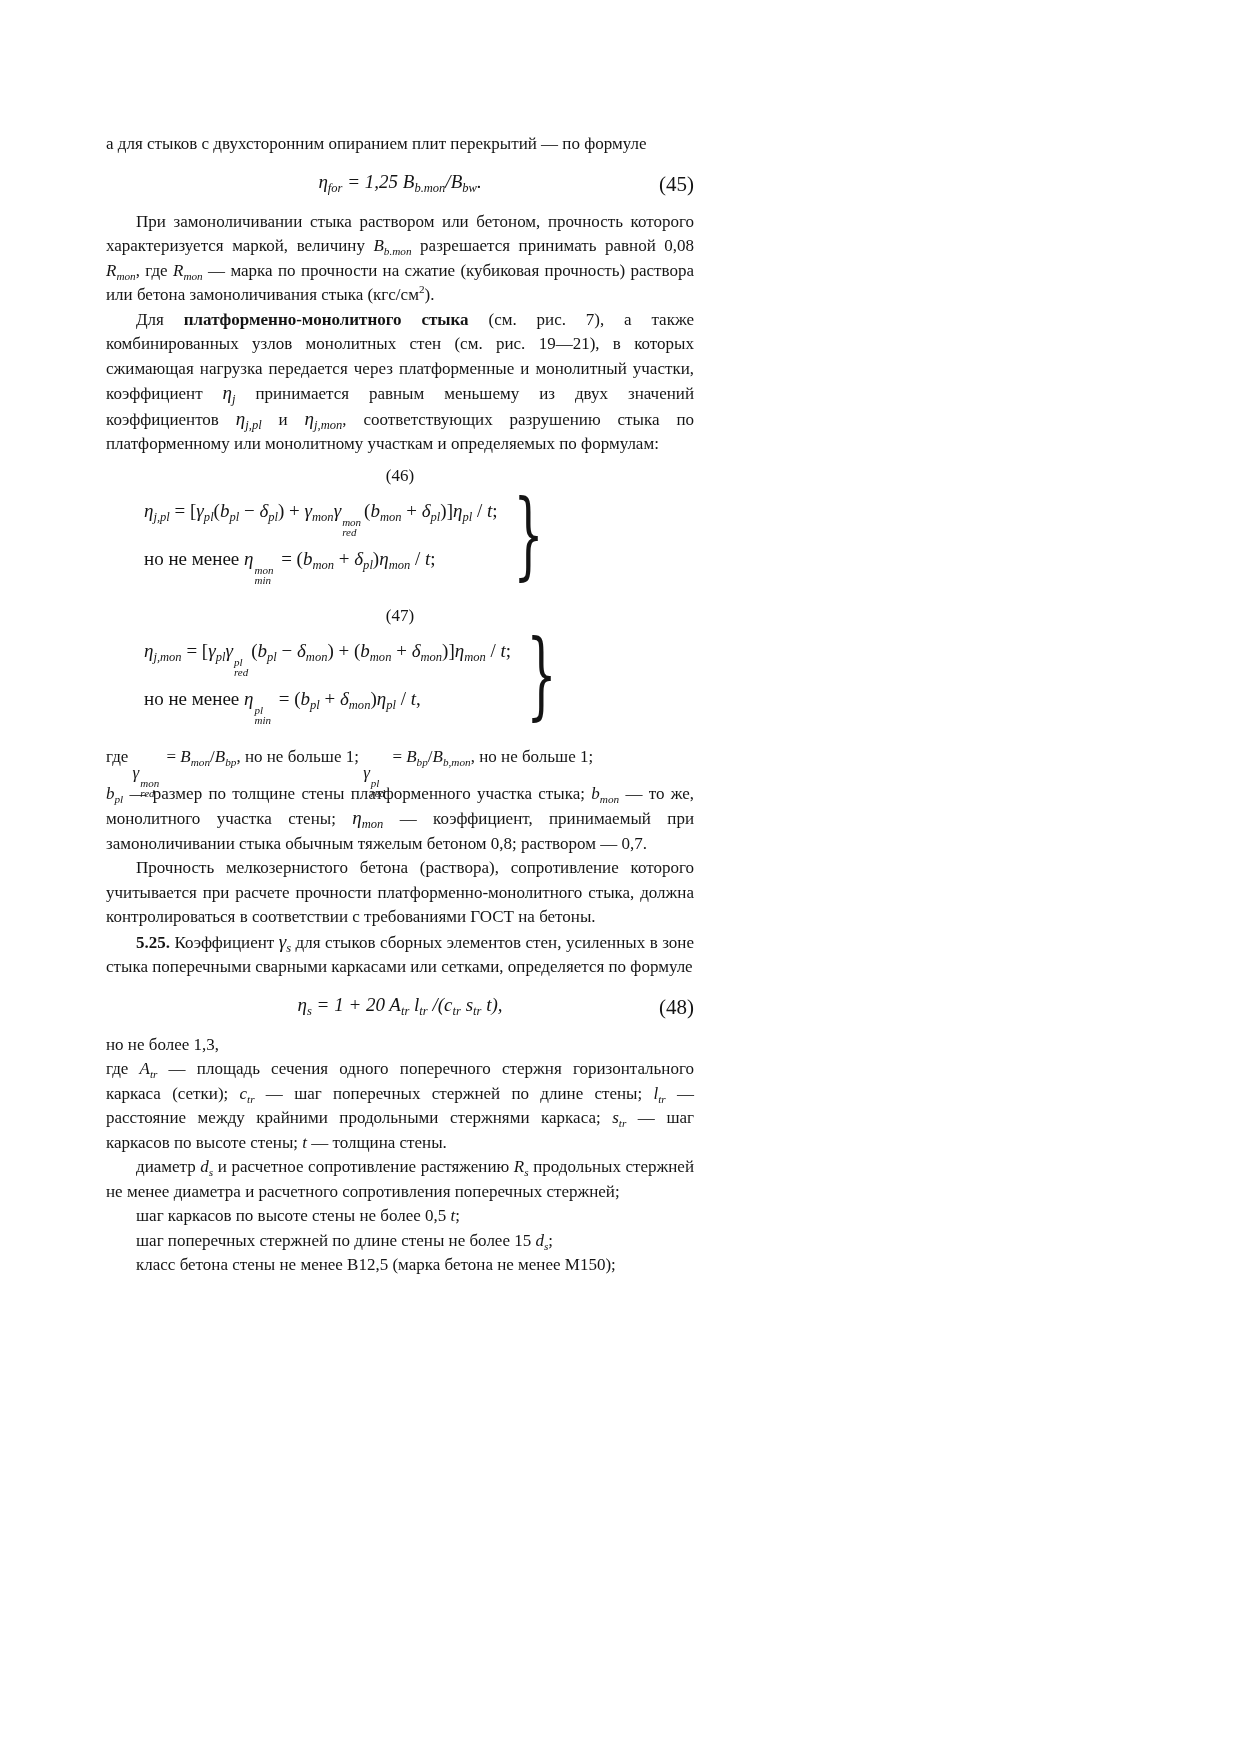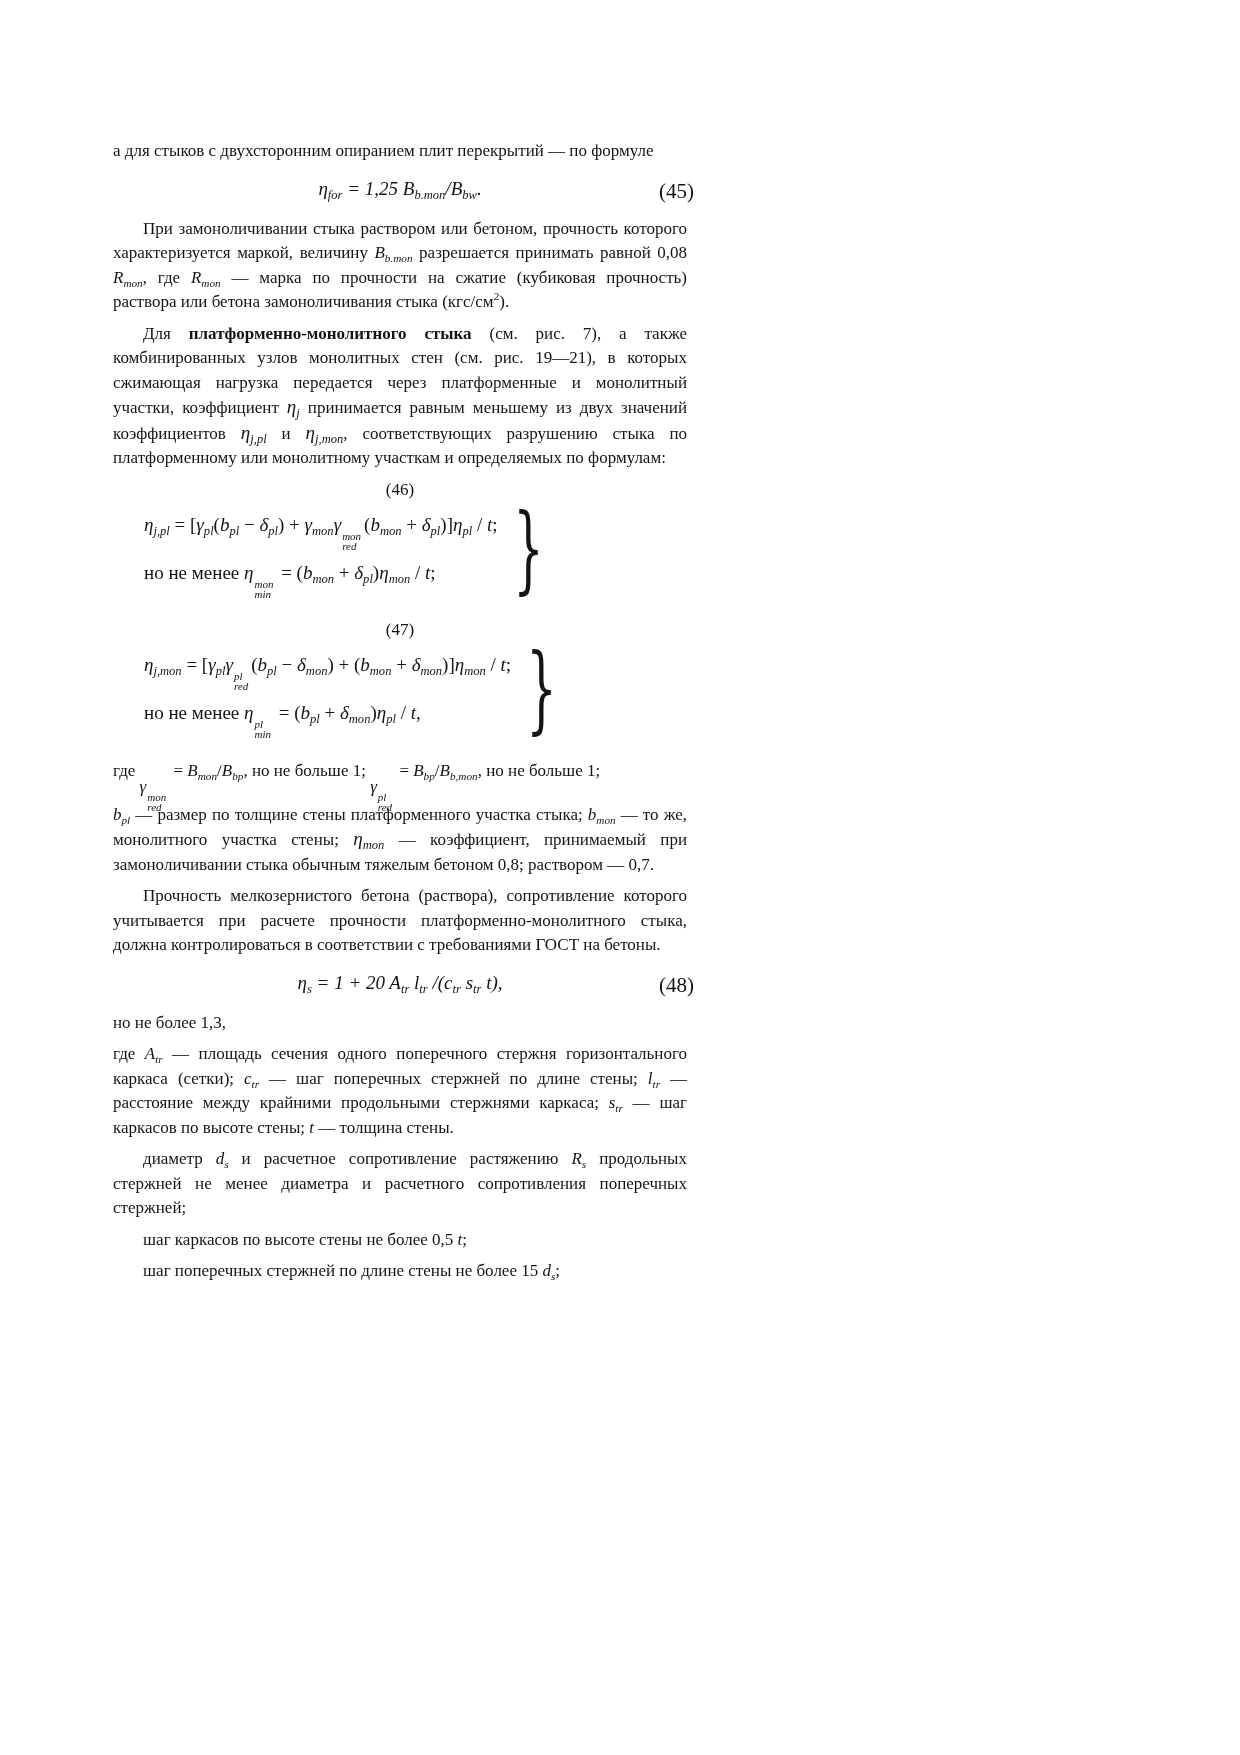--- a/index.html
+++ b/index.html
@@ -8,21 +8,21 @@
     width: 1240px; height: 1755px;
     background: #ffffff;
     font-family: "Liberation Serif", serif;
     color: #141414;
   }
   .page { position: relative; width: 1240px; height: 1755px; overflow: hidden; background: #ffffff; }
   .text-col {
     position: absolute; left: 106px; top: 132px; width: 588px;
     font-size: 17px; line-height: 24.5px; text-align: justify;
   }
-  p.para { margin: 7px; }
+  p.para { margin: 0; }
   p.indent { text-indent: 30px; }
   i { font-style: italic; text-align: right; }
   b { font-weight: bold; }
   sub { font-size: 66%; vertical-align: -4px; line-height: 0; }
   sup { font-size: 66%; vertical-align: 7px; line-height: 0; }
   .sym { font-size: 112%; }
 
   
   .stk {
     display: inline-flex; flex-direction: column; align-items: flex-start;
@@ -108,26 +108,28 @@
 
     <p class="para where-para">где <span class="gdrop"><i>γ</i><span class="stk">
             <span>mon</span>
             <span>red</span>
           </span></span> = <i>B<sub>mon</sub></i>/<i>B<sub>bp</sub></i>, но не больше 1; <span class="gdrop"><i>γ</i><span class="stk">
             <span>pl</span>
             <span>red</span>
           </span></span> = <i>B<sub>bp</sub></i>/<i>B<sub>b,mon</sub></i>, но не больше 1;</p>
     <p class="para"><i>b<sub>pl</sub></i> — размер по толщине стены платформенного участка стыка; <i>b<sub>mon</sub></i> — то же, монолитного участка стены; <i class="sym">η<sub>mon</sub></i> — коэффициент, принимаемый при замоноличивании стыка обычным тяжелым бетоном 0,8; раствором — 0,7.</p>
     <p class="para indent">Прочность мелкозернистого бетона (раствора), сопротивление которого учитывается при расчете прочности платформенно-монолитного стыка, должна контролироваться в соответствии с требованиями ГОСТ на бетоны.</p>
+    <p class="para indent"><b>5.25.</b> Коэффициент <i class="sym">γ<sub>s</sub></i> для стыков сборных элементов стен, усиленных в зоне стыка поперечными сварными каркасами или сетками, определяется по формуле</p>
 
     <div class="eq-row">
       <span><i>η<sub>s</sub> = 1 + 20 A<sub>tr</sub> l<sub>tr</sub> /(c<sub>tr</sub> s<sub>tr</sub> t),</i></span>
       <span class="eq-num">(48)</span>
     </div>
 
     <p class="para">но не более 1,3,</p>
     <p class="para">где <i>A<sub>tr</sub></i> — площадь сечения одного поперечного стержня горизонтального каркаса (сетки); <i>c<sub>tr</sub></i> — шаг поперечных стержней по длине стены; <i>l<sub>tr</sub></i> — расстояние между крайними продольными стержнями каркаса; <i>s<sub>tr</sub></i> — шаг каркасов по высоте стены; <i>t</i> — толщина стены.</p>
     <p class="para indent">диаметр <i>d<sub>s</sub></i> и расчетное сопротивление растяжению <i>R<sub>s</sub></i> продольных стержней не менее диаметра и расчетного сопротивления поперечных стержней;</p>
     <p class="para indent">шаг каркасов по высоте стены не более 0,5 <i>t</i>;</p>
     <p class="para indent">шаг поперечных стержней по длине стены не более 15 <i>d<sub>s</sub></i>;</p>
+    <p class="para indent">класс бетона стены не менее В12,5 (марка бетона не менее М150);</p>
 
   </div>
 </div>
 
 </body></html>

